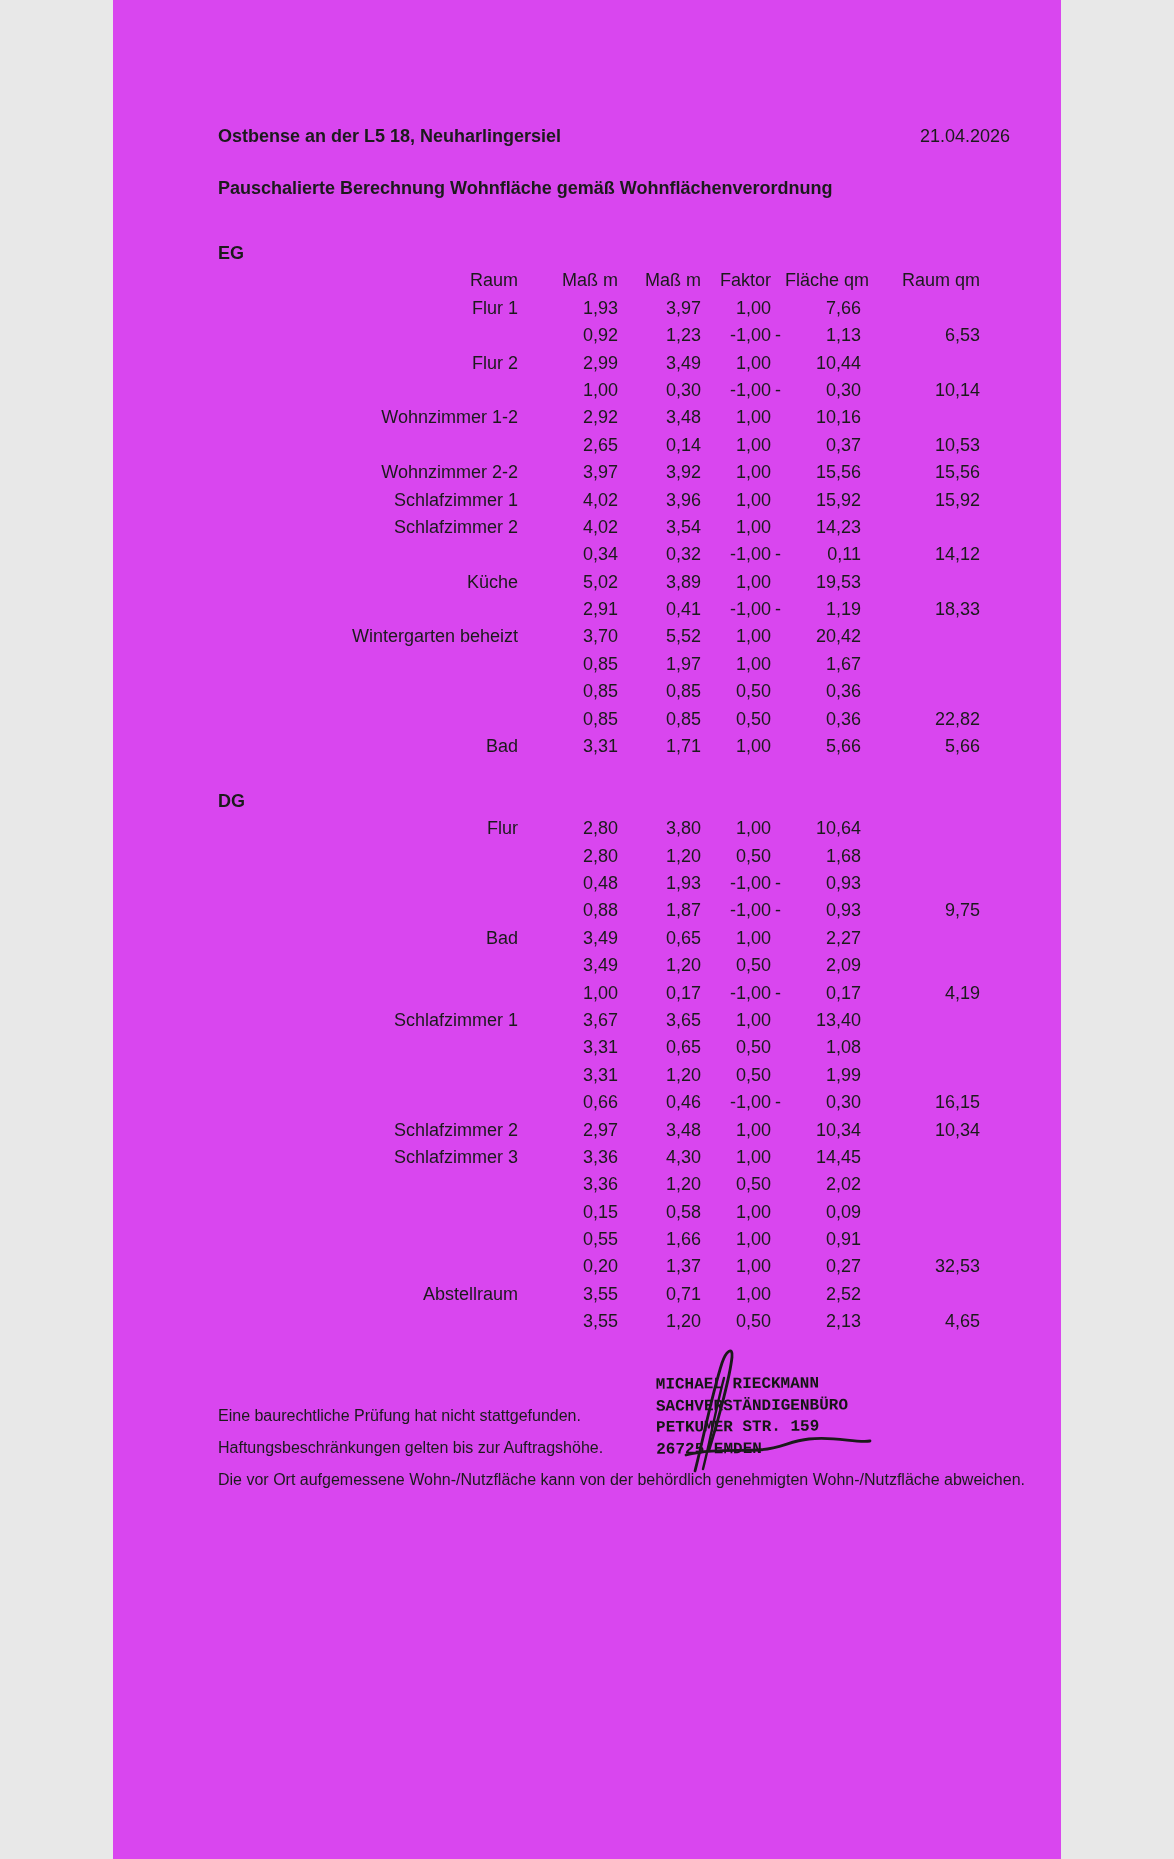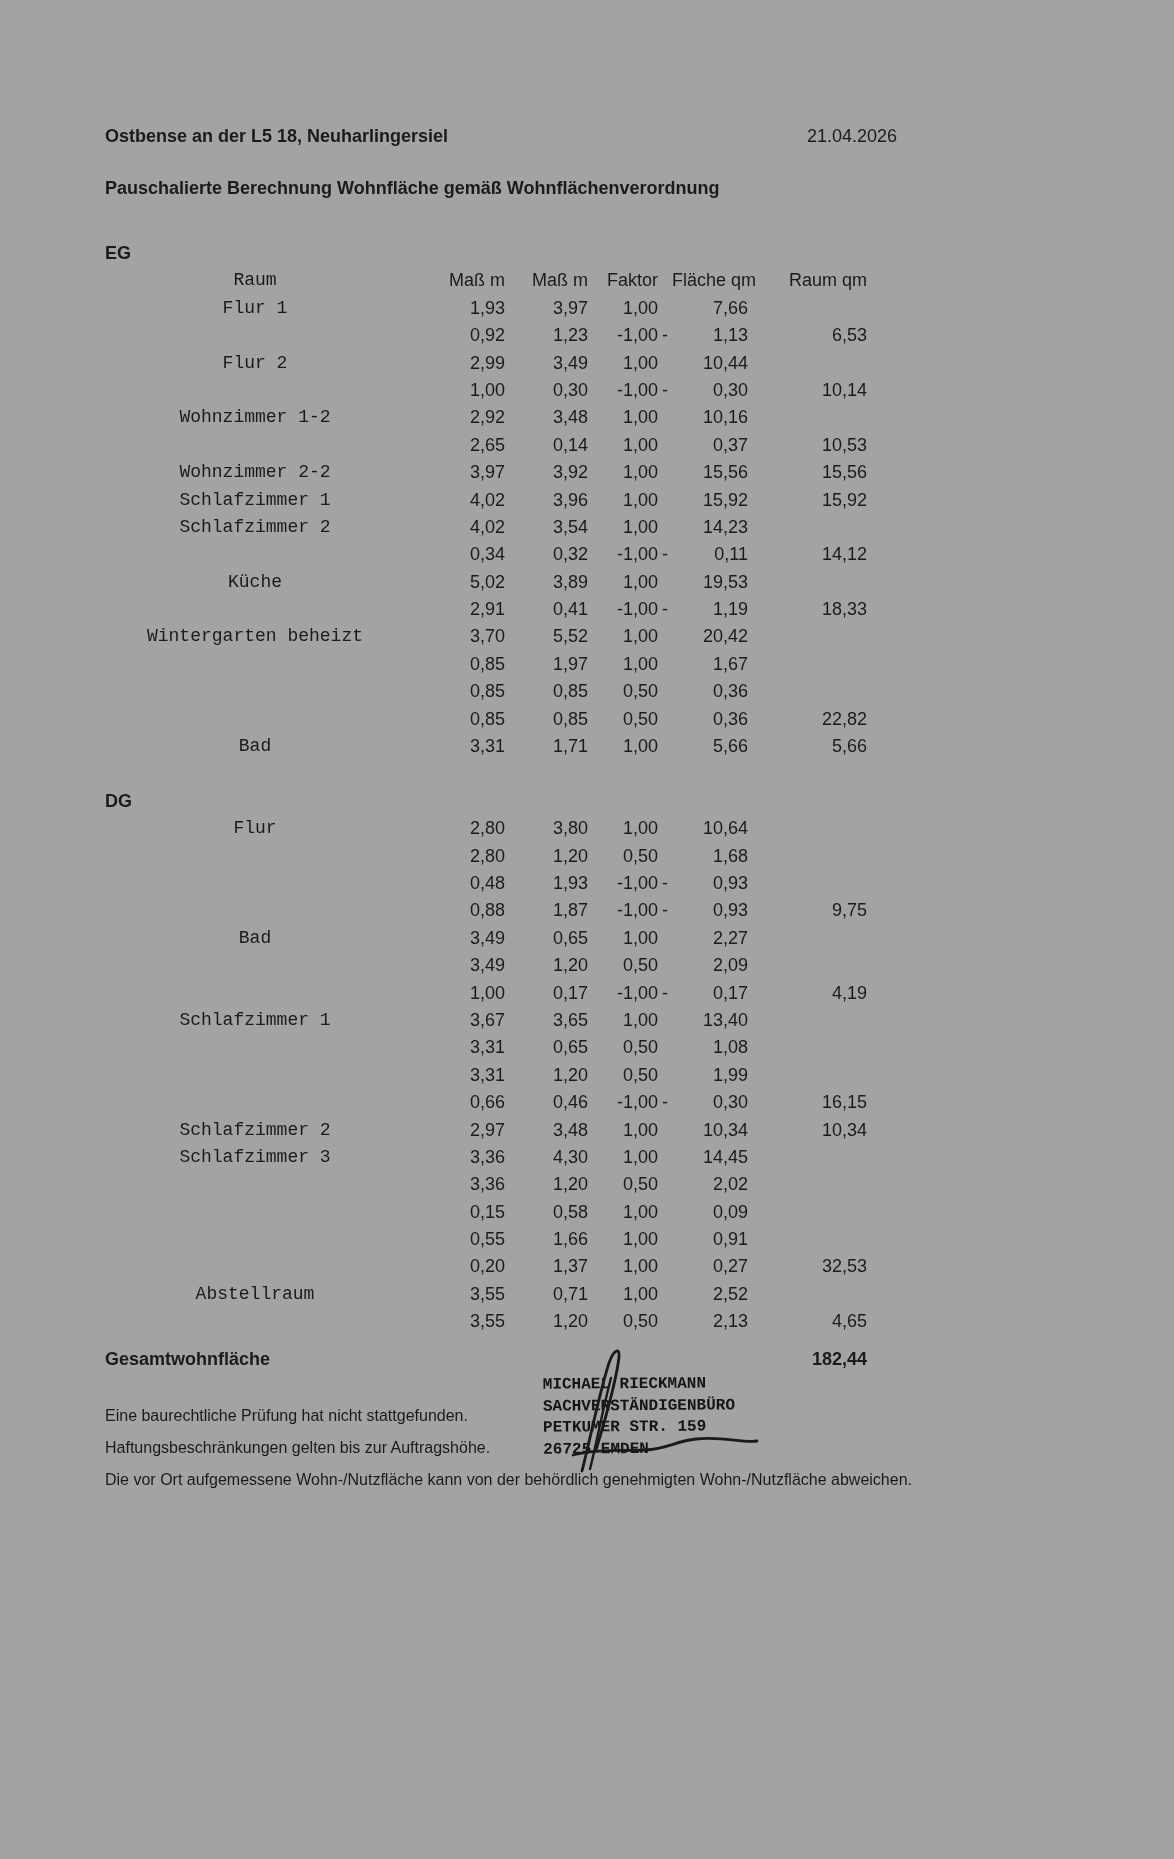--- a/index.html
+++ b/index.html
@@ -1,19 +1,19 @@
 <!DOCTYPE html>
 <html><head>
 <meta charset="utf-8">
 <style>
   html,body{margin:0;padding:0;background:#e8e8e8;}
   .page{
     position:relative;
-    width:1174px;height:1859px;
-    background:#a3a3a3;
+    width:948px;height:1859px;
+    background:#d946ef;
     font-family:"Liberation Sans",sans-serif;
     color:#1b1b1b;
     overflow:hidden;
     margin:0 auto;
   }
   .doc-header{
     position:absolute;left:105px;top:124px;width:792px;
     display:flex;justify-content:space-between;align-items:baseline;
     font-size:18px;line-height:24px;white-space:nowrap;
   }
@@ -23,21 +23,21 @@
     position:absolute;left:105px;top:178px;
     font-size:18px;font-weight:700;white-space:nowrap;
   }
   #sections{
     position:absolute;left:105px;top:240px;width:762px;
     font-size:18px;line-height:27.4px;
   }
   .section-label{font-weight:700;height:27.4px;}
   .row{display:flex;height:27.4px;white-space:nowrap;}
   .c{flex:none;}
-  .raum{width:300px;text-align:center;font-family:Liberation Mono, monospace;}
+  .raum{width:300px;text-align:right;}
   .m1{width:100px;text-align:right;}
   .m2{width:83px;text-align:right;}
   .fak{width:70px;text-align:right;}
   .neg{width:14px;text-align:center;}
   .fl{width:76px;text-align:right;}
   .rq{width:119px;text-align:right;}
   .section-gap{margin-top:27.4px;}
   .total-row{
     position:absolute;left:105px;top:1348px;width:762px;
     display:flex;justify-content:space-between;
@@ -406,24 +406,20 @@
           <div class="c m1">3,55</div>
           <div class="c m2">1,20</div>
           <div class="c fak">0,50</div>
           <div class="c neg"></div>
           <div class="c fl">2,13</div>
           <div class="c rq">4,65</div>
         </div>
       </div>
     </div>
 
-  <div class="total-row">
-    <span>Gesamtwohnfläche</span>
-    <span>182,44</span>
-  </div>
 
   <div class="stamp">
     <div>MICHAEL RIECKMANN</div>
     <div>SACHVERSTÄNDIGENBÜRO</div>
     <div>PETKUMER STR. 159</div>
     <div>26725 EMDEN</div>
   </div>
 
   <svg class="signature" width="1174" height="1859" viewBox="0 0 1174 1859">
     <g fill="none" stroke="#1a1a1a" stroke-linecap="round">

